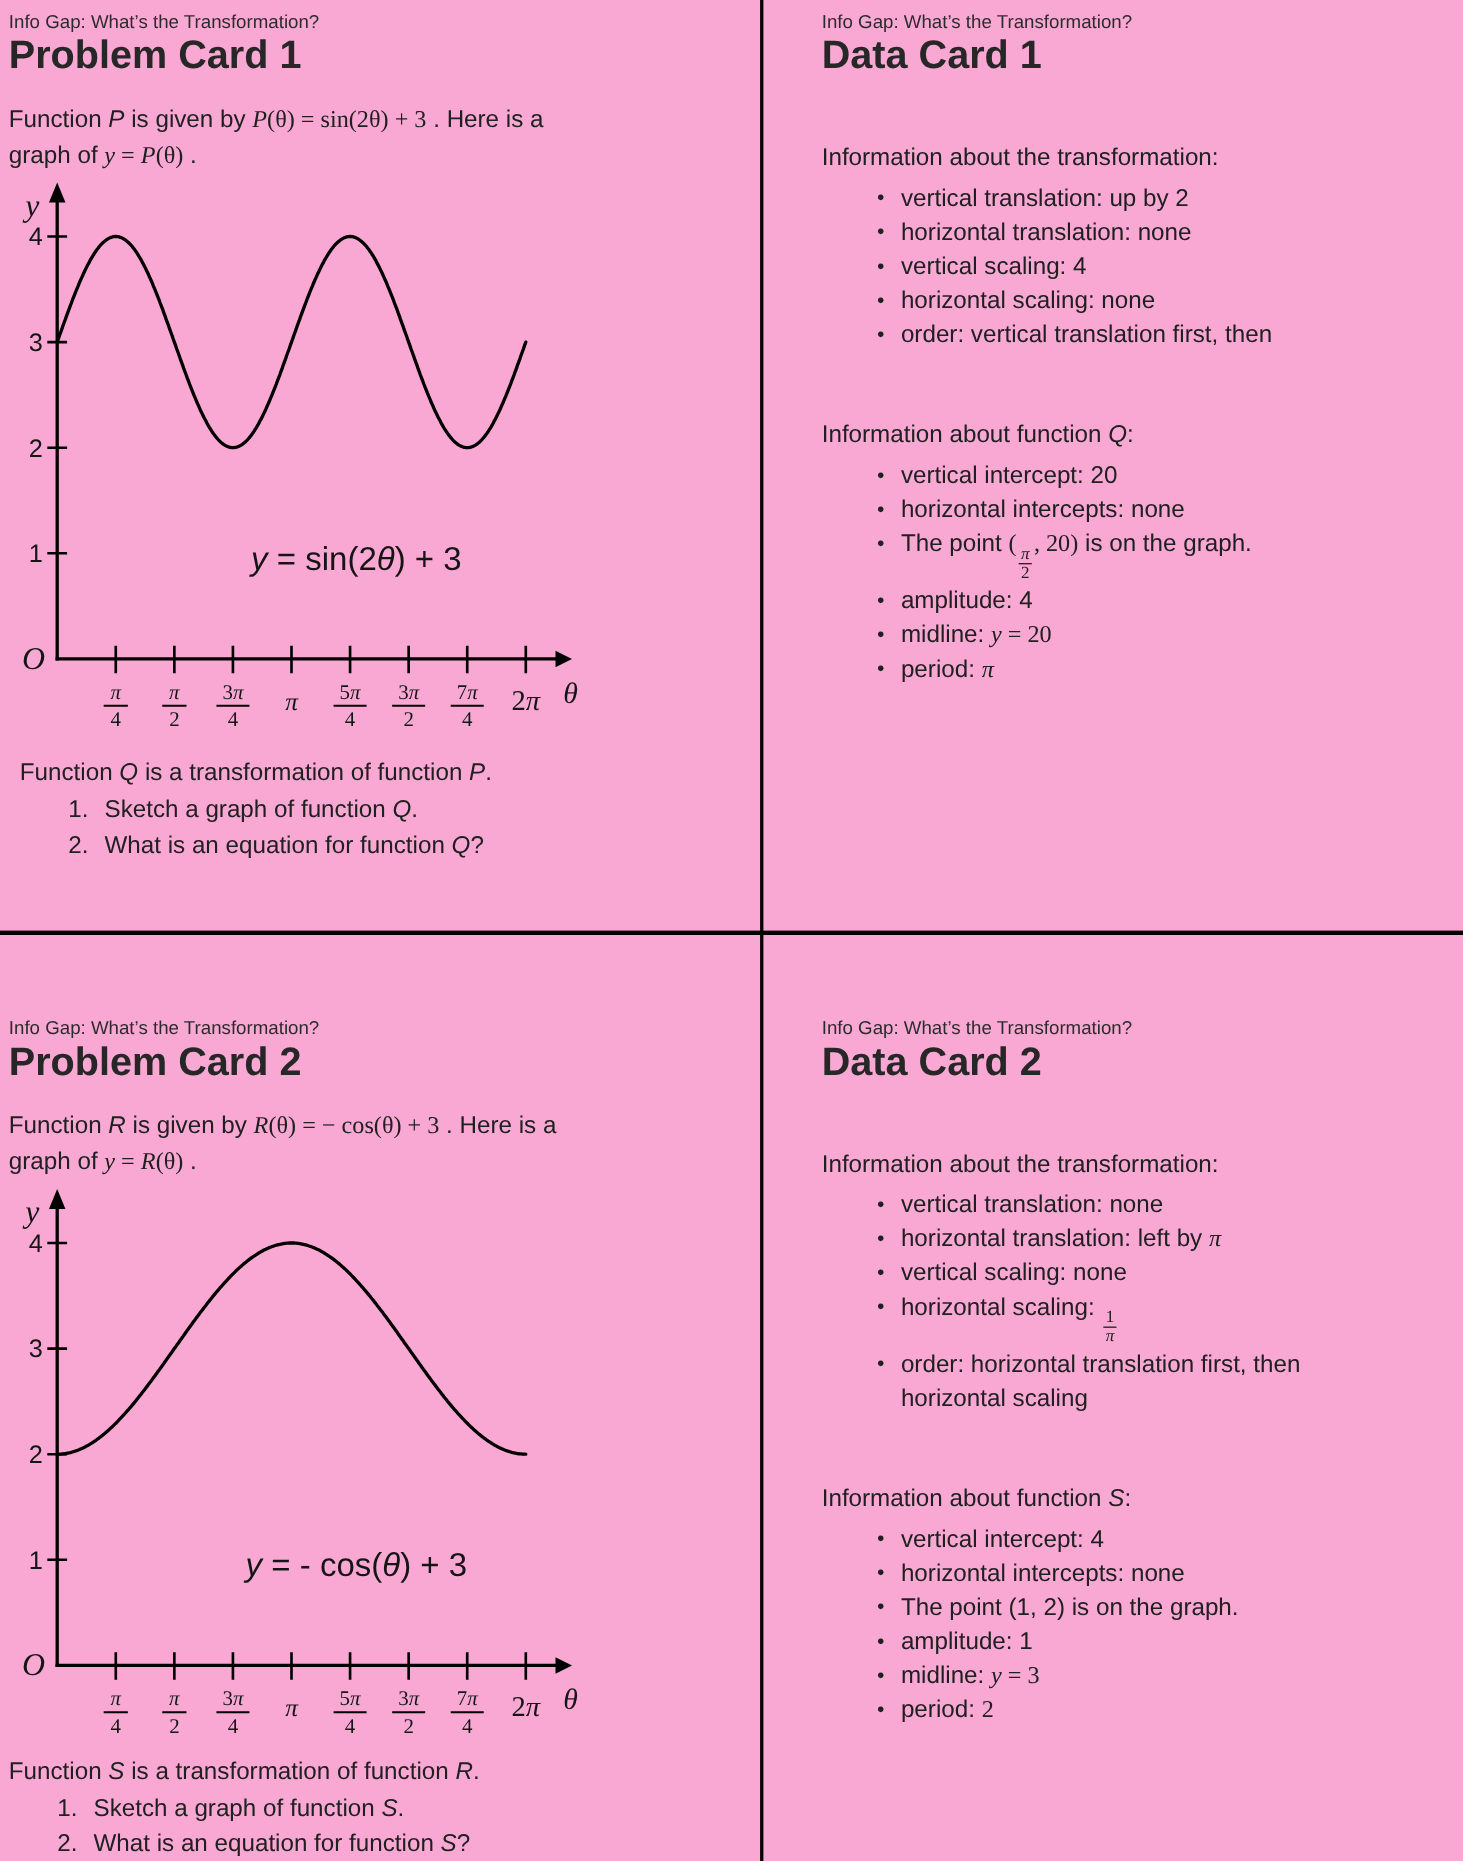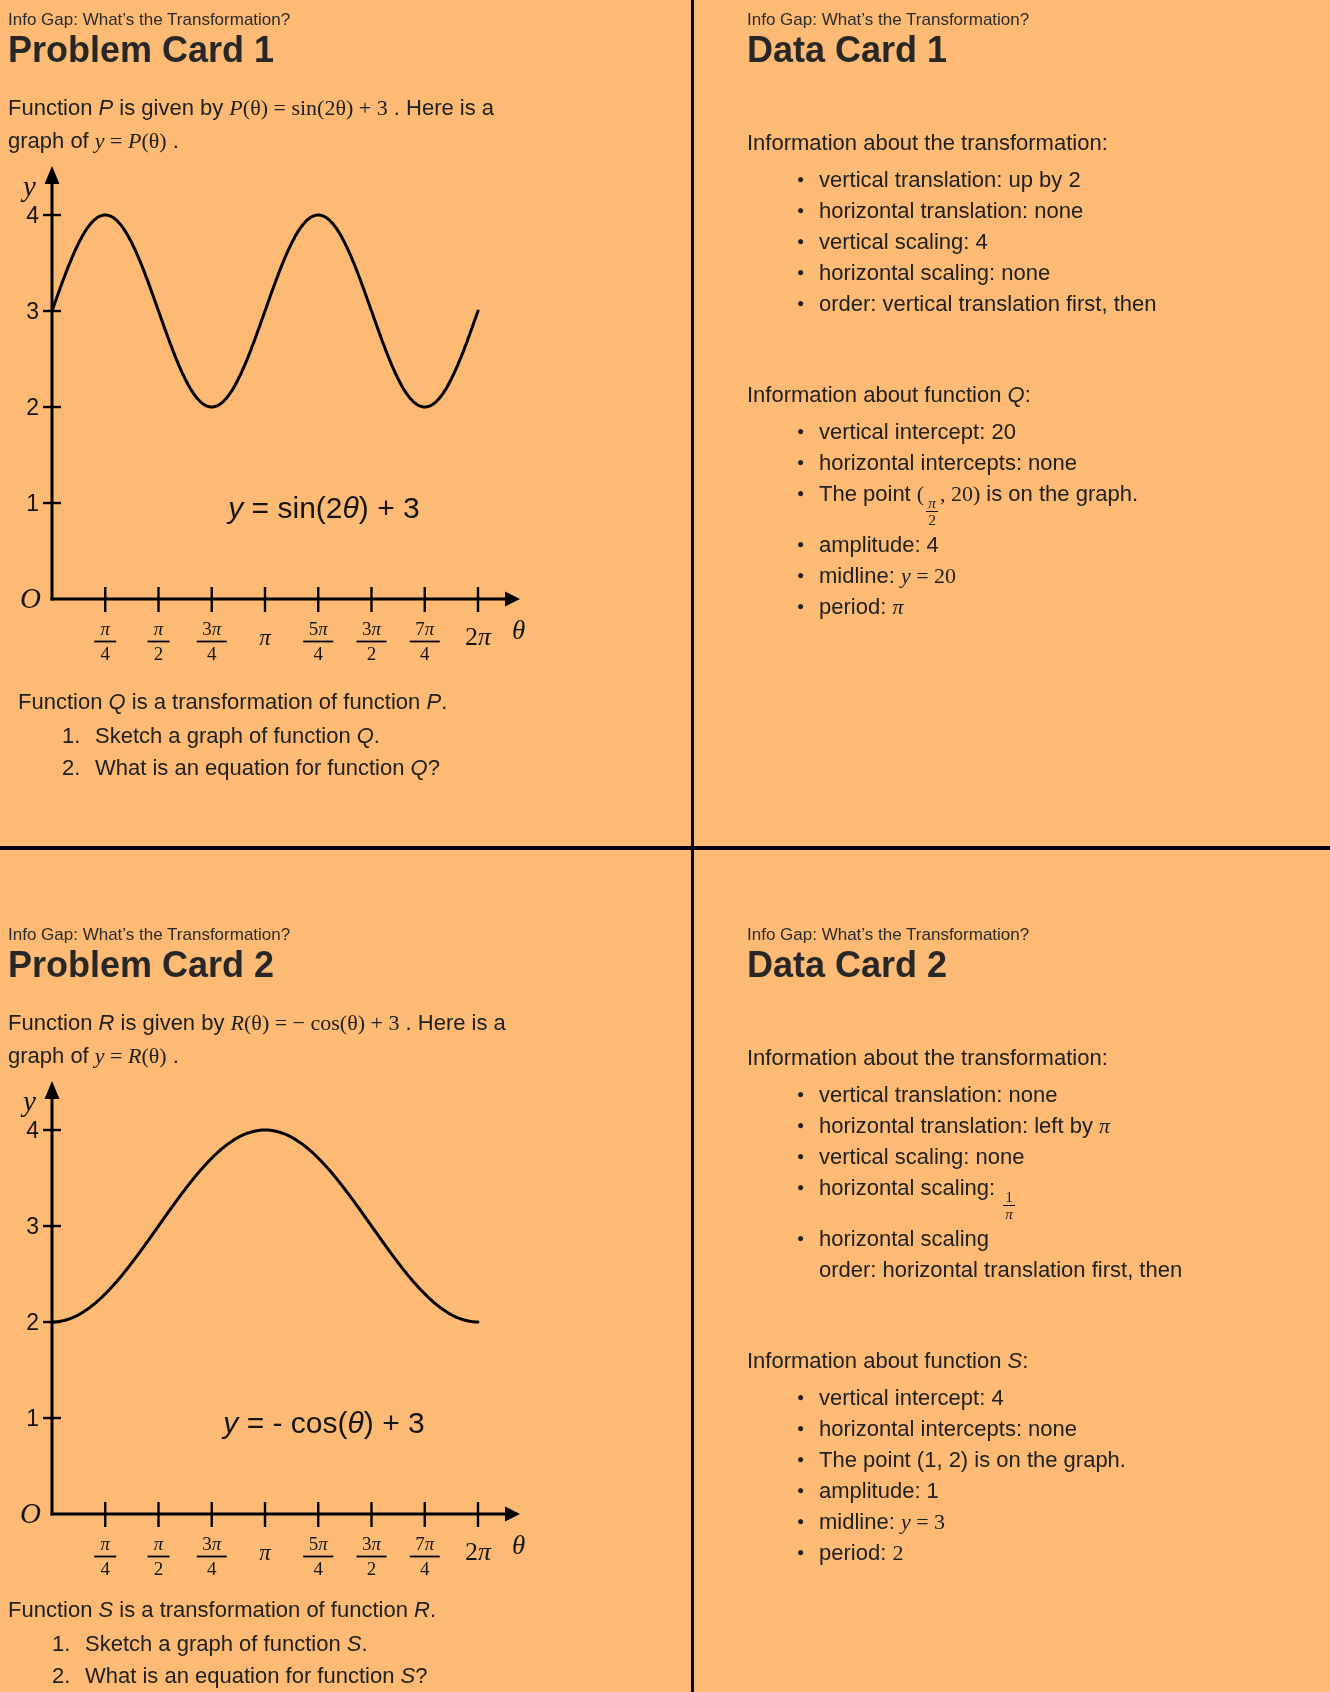--- a/index.html
+++ b/index.html
@@ -1,18 +1,18 @@
 <!DOCTYPE html>
 <html><head>
 <meta charset="utf-8">
 <style>
   html,body{margin:0;padding:0}
   body{width:1330px;height:1692px;background:#fff;color:#202020;
        font-family:"Liberation Sans","DejaVu Sans",sans-serif;}
-  main{position:relative;width:1330px;height:1692px;overflow:hidden;background:#fdba74}
+  main{position:relative;width:1330px;height:1692px;overflow:hidden;background:#f9a8d4}
   .vdiv{position:absolute;left:691px;top:0;width:3px;height:100%;background:#000}
   .hdiv{position:absolute;left:0;top:846px;width:100%;height:4px;background:#000}
   .card,.post,.graph{position:absolute}
   .kicker{font-size:17px;line-height:20px;color:#2b2b2b}
   .title{font-size:36px;line-height:34px;margin-top:3px;font-weight:700;color:#272727}
   .intro{margin-top:24px;font-size:22px;line-height:33px}
   .m{font-family:"Liberation Serif","DejaVu Serif",serif}
   .mi{font-family:"Liberation Serif","DejaVu Serif",serif;font-style:italic}
   .si{font-style:italic}
   .section{margin-top:63px}
@@ -318,22 +318,22 @@
             <div class="btext">
               <div class="rline"><span>horizontal scaling: </span><span class="frac">
                   <span class="fnum"><span>1</span></span>
                   <span class="fden"><span style="font-style: italic;">π</span></span>
                 </span></div>
             </div>
           </div>
           <div class="bullet">
             <span class="bdot">●</span>
             <div class="btext">
+              <div class="rline"><span>order: horizontal translation first, then</span></div>
               <div class="rline"><span>horizontal scaling</span></div>
-              <div class="rline"><span>order: horizontal translation first, then</span></div>
             </div>
           </div>
         </div>
     </div>
     <div class="section">
       <div class="sechead">
           <div class="rline"><span>Information about function </span><span class="si">S</span><span>:</span></div>
         </div>
       <div class="bullets">
           <div class="bullet">

